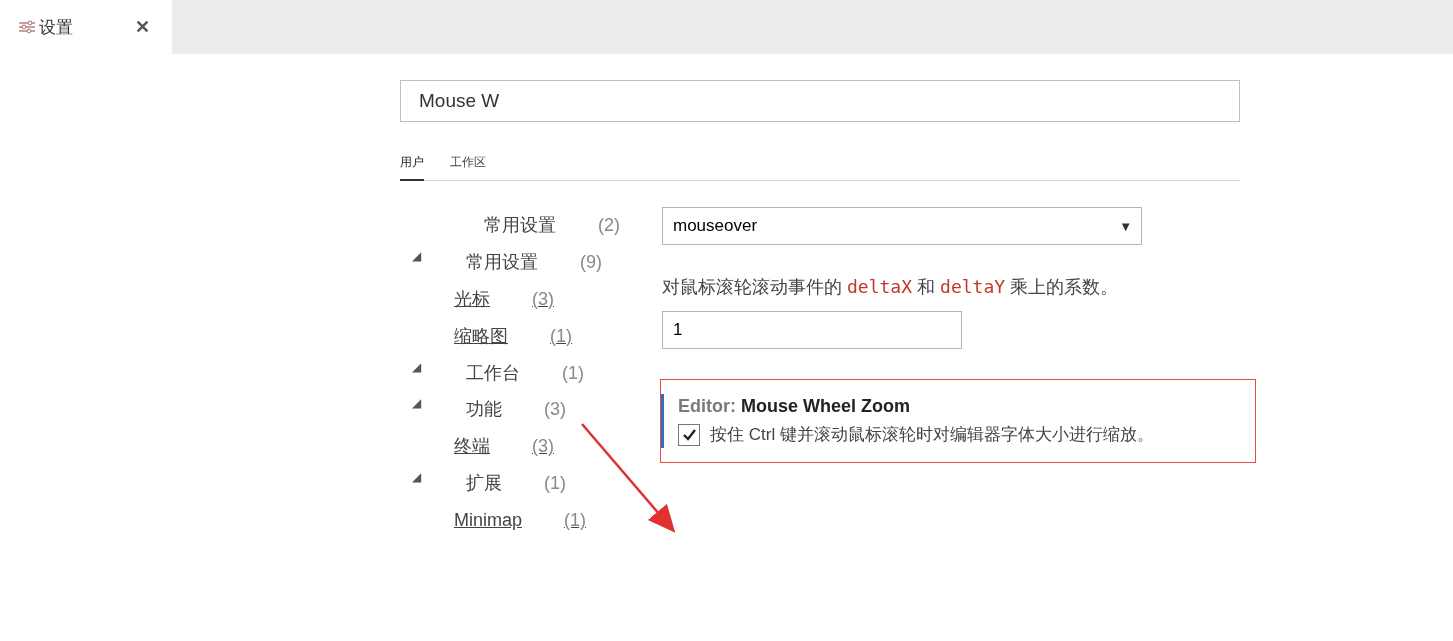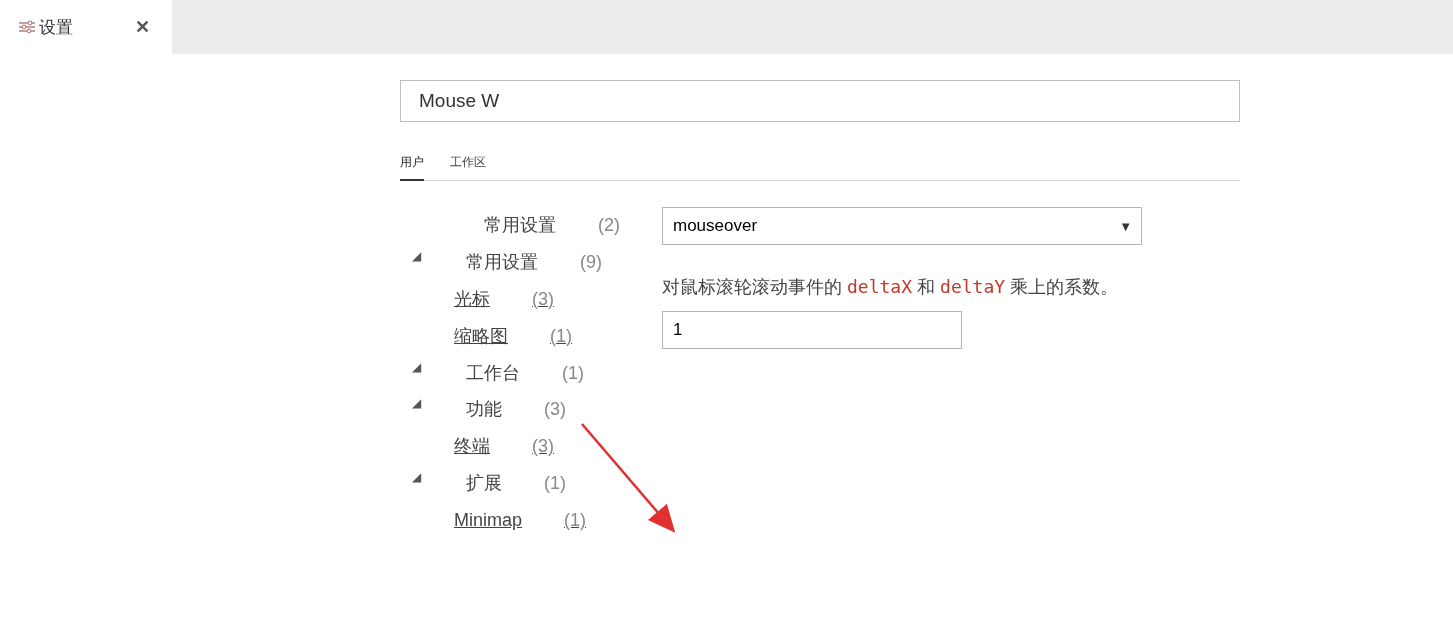--- a/index.html
+++ b/index.html
@@ -278,20 +278,37 @@
         </div>
       </div>
 
       <div class="setting">
         <div class="setting-desc">
           <span>对鼠标滚轮滚动事件的 </span><span class="code">deltaX</span><span> 和 </span><span class="code">deltaY</span><span> 乘上的系数。</span>
         </div>
         <input class="text-input" type="text" value="1" style="">
       </div>
 
+      <div class="hl-box">
+        <div class="hl-inner">
+          <div class="setting-title">
+            <span class="cat">Editor: </span><span class="name">Mouse Wheel Zoom</span>
+          </div>
+          <div class="check-row">
+            <span class="checkbox">
+              <svg width="16" height="16" viewBox="0 0 16 16">
+                  <path d="M3 8 L7 12 L14 3" stroke="#222" stroke-width="2.4" fill="none"></path>
+                </svg>
+            </span>
+            <span>
+              <span>按住 </span><span class="code">Ctrl</span><span> 键并滚动鼠标滚轮时对编辑器字体大小进行缩放。</span>
+            </span>
+          </div>
+        </div>
+      </div>
 
     </div>
   </div>
 </div>
 
 <svg class="arrow-annot" viewBox="0 0 120 140">
   <defs>
     <marker id="ah" markerWidth="12" markerHeight="12" refX="9" refY="5" orient="auto">
       <path d="M0,0 L11,5 L0,10 Z" fill="#e03030"></path>
     </marker>

